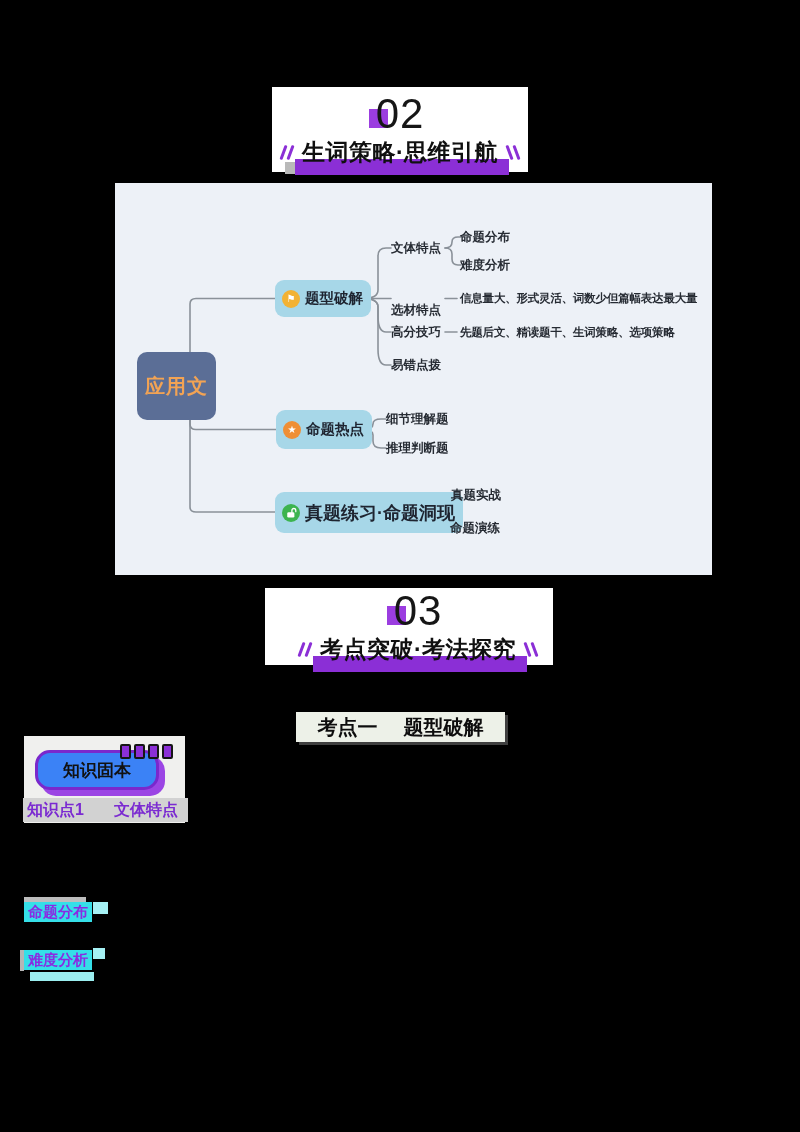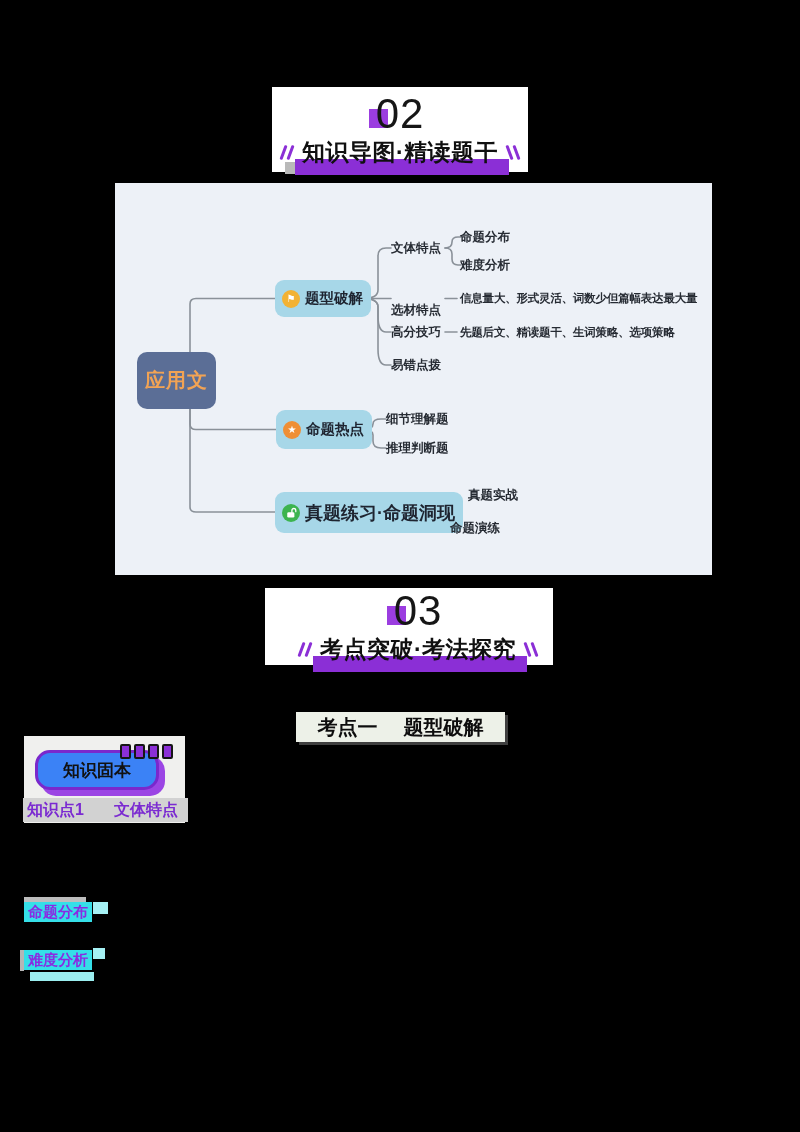--- a/index.html
+++ b/index.html
@@ -31,21 +31,21 @@
             background:#8b2fd6; z-index:-1; }
   .gray-sq { position:absolute; left:-17px; bottom:-6px; width:10px; height:12px;
              background:#b9b9b9; z-index:-2; }
 
   
   #mindmap { position:absolute; left:115px; top:183px; width:597px; height:392px;
              background:#edf1f7; }
   #mindmap svg.connectors { position:absolute; left:0; top:0; }
 
   .mm-node { position:absolute; display:flex; align-items:center; border-radius:9px; }
-  #mm-root { left:22px; top:169px; width:79px; height:57px; background:#5b6e96;
+  #mm-root { left:22px; top:169px; width:79px; height:68px; background:#5b6e96;
              justify-content:center; color:#f2a354; font-size:20px; font-weight:bold;
              border-radius:10px; letter-spacing:1px; }
   .mm-branch { background:#a7d7e8; color:#1e2430; font-weight:bold;
                padding:0 8px 0 7px; gap:5px; white-space:nowrap; }
   #mm-b1 { left:160px; top:97px;  height:37px; font-size:14.5px; }
   #mm-b2 { left:161px; top:227px; height:39px; font-size:14.5px; }
   #mm-b3 { left:160px; top:309px; height:41px; font-size:18px; }
 
   .mm-icon { width:18px; height:18px; border-radius:50%; display:flex; align-items:center;
              justify-content:center; flex:none; color:#fff; font-size:10px; line-height:1; }
@@ -59,21 +59,21 @@
   #lb-wtd  { left:276px; top:57px; }
   #lb-mtfb { left:345px; top:46px; }
   #lb-ndfx { left:345px; top:74px; }
   #lb-xctd { left:276px; top:107px;margin-top:12px; }
   #lb-xcd  { left:345px; top:107px; }
   #lb-gfjq { left:276px; top:141px; }
   #lb-gfd  { left:345px; top:141px; }
   #lb-ycdb { left:276px; top:174px; }
   #lb-xjlj { left:271px; top:228px; }
   #lb-tlpd { left:271px; top:257px; }
-  #lb-ztsz { left:336px; top:304px;margin-left:17px; }
+  #lb-ztsz { left:336px; top:304px; }
   #lb-mtyl { left:335px; top:337px; }
 
   
   #kaodian { position:absolute; left:296px; top:712px; width:209px; height:30px;
              background:#edf1e8; display:flex; align-items:center; justify-content:center;
              gap:26px; font-size:20px; font-weight:bold; color:#0d0d0d;
              box-shadow:3px 3px 0 rgba(140,140,140,0.45); }
 
   
   #kb-block { position:absolute; left:24px; top:736px; width:161px; height:87px;
@@ -115,21 +115,21 @@
     <div class="sec-num">
       <div class="num-square"></div>
       <span>02</span>
     </div>
     <div class="sec-title-row">
       <div class="slashes left">
         <div class="slash"></div>
         <div class="slash"></div>
       </div>
       <span class="sec-title">
-        <span>知识导图·精读题干</span>
+        <span>生词策略·思维引航</span>
         <span class="hl-bar"></span>
         <span class="gray-sq"></span>
       </span>
       <div class="slashes right">
         <div class="slash"></div>
         <div class="slash"></div>
       </div>
     </div>
   </section>
 

